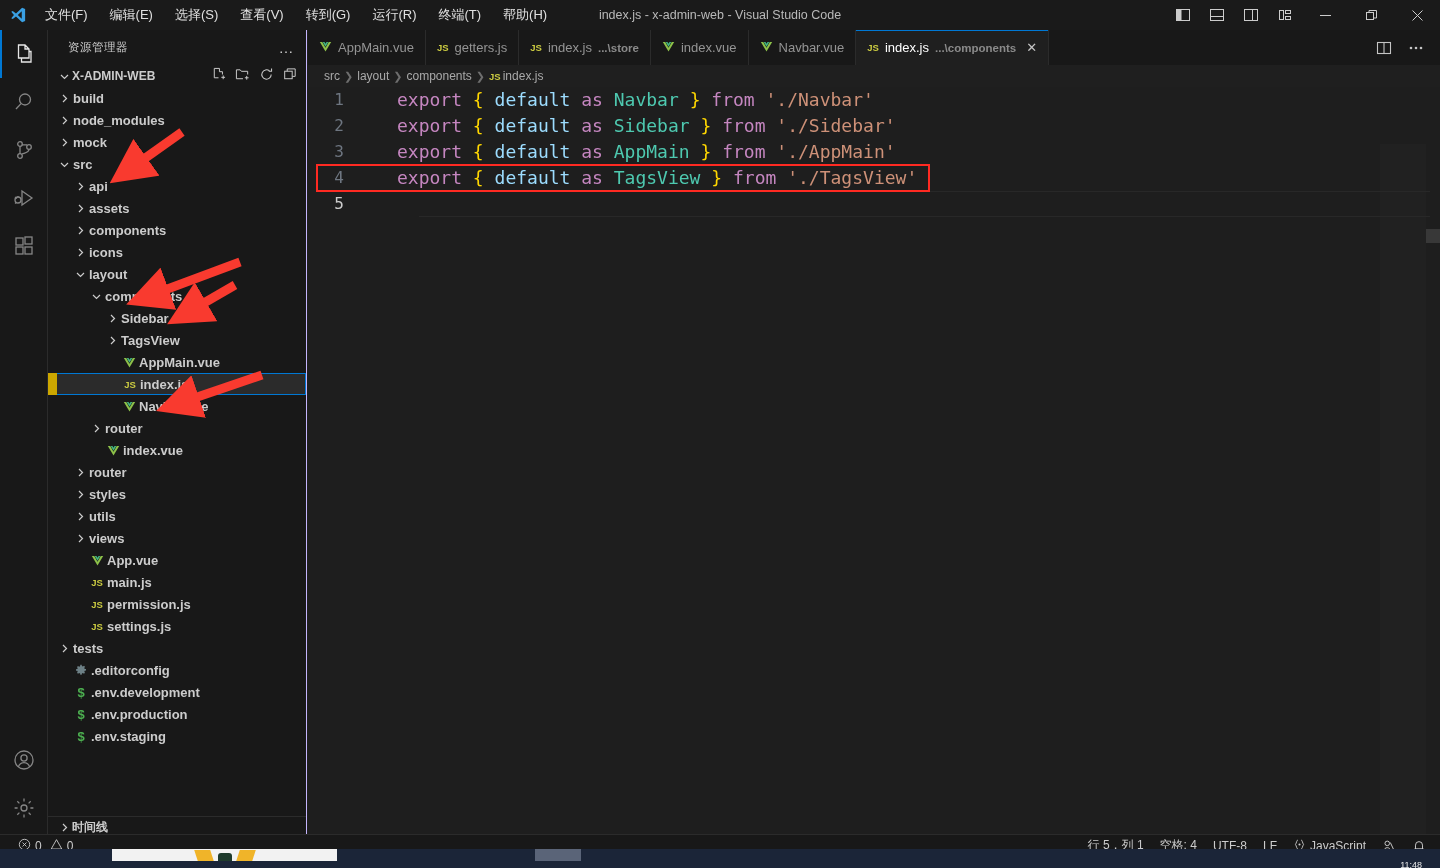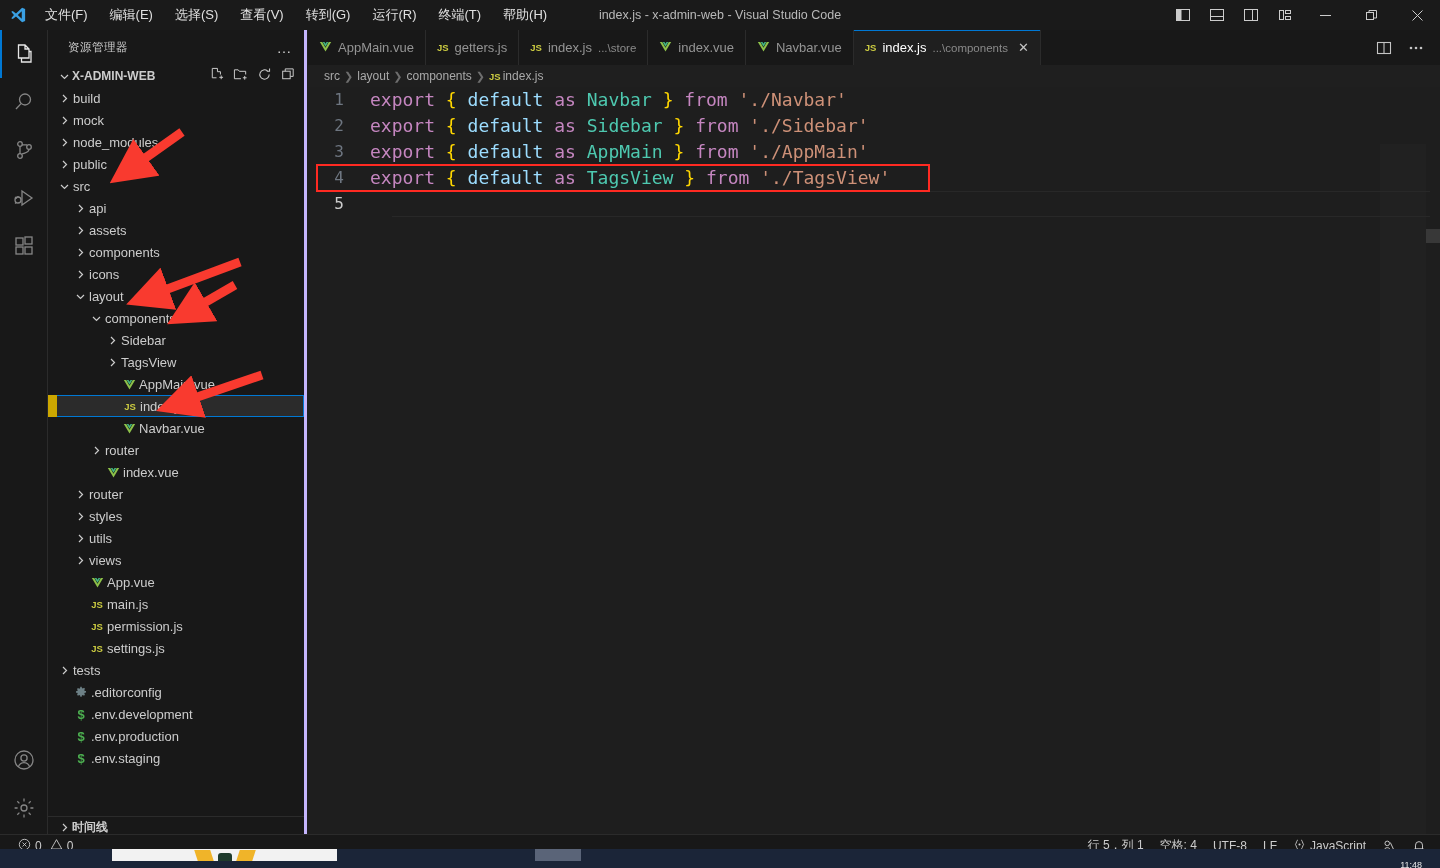--- a/index.html
+++ b/index.html
@@ -46,21 +46,21 @@
   }
   .act-icon.active { color: #e7e7e7; }
   .act-icon.active::before {
     content: ''; position: absolute; left: 0; top: 0; width: 2px; height: 48px; background: #0078d4;
   }
   .act-spacer { flex: 1; }
 
   
   .sidebar {
     position: absolute; top: 30px; left: 48px; width: 259px; height: 808px;
-    background: #181818; border-right: 3px solid #c4b5fd;
+    background: #181818; border-right: 1px solid #c4b5fd;
     display: flex; flex-direction: column;
   }
   .sb-header {
     height: 35px; display: flex; align-items: center; justify-content: space-between;
     padding: 0 6px 0 20px; font-size: 11.5px; letter-spacing: .5px; color: #cccccc;
   }
   .sb-more { padding: 2px 6px; color: #cccccc; font-size: 15px; line-height: 8px; }
   .tree-section-header {
     height: 22px; display: flex; align-items: center; padding-left: 8px;
     font-size: 12px; font-weight: bold; color: #cccccc; position: relative;
@@ -78,21 +78,21 @@
   }
   .row.selected::before {
     content: ''; position: absolute; left: -1px; top: -1px; bottom: -1px; width: 9px; background: #cca700;
   }
   .twisty { width: 16px; display: inline-flex; justify-content: center; align-items: center; color: #cccccc; flex: none; }
   .ficon { width: 18px; display: inline-flex; justify-content: center; align-items: center; flex: none; font-size: 10px; font-weight: bold; }
   .ficon.js { color: #cbcb41; font-size: 9.5px; }
   .ficon.vue { color: #8dc149; }
   .ficon.cfg { color: #6d8086; }
   .ficon.env { color: #4caf50; font-weight: bold; font-size: 13px; }
-  .lbl { padding-left: 1px; }
+  .lbl { padding-left: 1px; font-weight: bold; }
   .bottom-section {
     border-top: 1px solid #2b2b2b;
     height: 22px; display: flex; align-items: center; font-size: 12px; font-weight: bold;
     color: #cccccc; padding-left: 8px;
   }
 
   
   .editor-area {
     position: absolute; top: 30px; left: 308px; right: 0; height: 808px; background: #1e1e1e;
   }
@@ -105,21 +105,21 @@
   }
   .tab.active {
     background: #1f1f1f; color: #ffffff;
   }
   .tab.active::before {
     content: ''; position: absolute; left: 0; right: 0; top: 0; height: 1px; background: #0078d4;
   }
   .tab .tabicon { font-size: 9.5px; font-weight: bold; }
   .tab .tabicon.js { color: #cbcb41; }
   .tab .tabicon.vue { color: #8dc149; font-size: 12px; }
-  .tab .dim { color: #8a8a8a; font-size: 11.5px; }
+  .tab .dim { color: #8a8a8a; font-size: 11.5px; font-weight: bold; }
   .tab .tabclose { margin-left: 4px; color: #c5c5c5; font-size: 13px; }
   .tabbar-actions {
     margin-left: auto; display: flex; align-items: center; gap: 4px; padding-right: 10px; color: #c5c5c5;
   }
   .tb-act { width: 28px; height: 30px; display: flex; align-items: center; justify-content: center; }
 
   .breadcrumb {
     height: 22px; display: flex; align-items: center; gap: 4px;
     padding-left: 16px; font-size: 12px; color: #a9a9a9; background: #1f1f1f;
   }
@@ -136,21 +136,21 @@
   }
   .ln {
     width: 62px; text-align: right; padding-right: 26px; color: #6e7681;
     flex: none; font-size: 16px;
   }
   .code-line.cur .ln { color: #cccccc; }
   .code-line.cur .codetext {
     border-top: 1px solid #282828; border-bottom: 1px solid #282828;
     position: absolute; left: 84px; right: 10px; top: 0; bottom: 0;
   }
-  .codetext { white-space: pre; }
+  .codetext { white-space: pre; margin-left: 27px; }
   .kw  { color: #c586c0; }
   .br  { color: #ffd700; }
   .cls { color: #4ec9b0; }
   .id  { color: #9cdcfe; }
   .str { color: #ce9178; }
 
   .hl-box {
     position: absolute; left: 8px; top: 0px; width: 614px; height: 28px;
     border: 2.5px solid #ff2a22; pointer-events: none; z-index: 5;
   }
@@ -368,39 +368,30 @@
           </span>
           <span class="lbl">build</span>
         </div>
         <div class="row">
           <span style="display:inline-block;width:8px"></span>
           <span class="twisty">
             <svg width="11" height="11" viewBox="0 0 11 11" fill="none" stroke="#cccccc" stroke-width="1.2">
               <polyline points="4,2 7.5,5.5 4,9"></polyline>
             </svg>
           </span>
+          <span class="lbl">node_modules</span>
+        </div>
+        <div class="row">
+          <span style="display:inline-block;width:8px"></span>
+          <span class="twisty">
+            <svg width="11" height="11" viewBox="0 0 11 11" fill="none" stroke="#cccccc" stroke-width="1.2">
+              <polyline points="4,2 7.5,5.5 4,9"></polyline>
+            </svg>
+          </span>
           <span class="lbl">mock</span>
-        </div>
-        <div class="row">
-          <span style="display:inline-block;width:8px"></span>
-          <span class="twisty">
-            <svg width="11" height="11" viewBox="0 0 11 11" fill="none" stroke="#cccccc" stroke-width="1.2">
-              <polyline points="4,2 7.5,5.5 4,9"></polyline>
-            </svg>
-          </span>
-          <span class="lbl">node_modules</span>
-        </div>
-        <div class="row">
-          <span style="display:inline-block;width:8px"></span>
-          <span class="twisty">
-            <svg width="11" height="11" viewBox="0 0 11 11" fill="none" stroke="#cccccc" stroke-width="1.2">
-              <polyline points="4,2 7.5,5.5 4,9"></polyline>
-            </svg>
-          </span>
-          <span class="lbl">public</span>
         </div>
         <div class="row">
           <span style="display:inline-block;width:8px"></span>
           <span class="twisty">
             <svg width="11" height="11" viewBox="0 0 11 11" fill="none" stroke="#cccccc" stroke-width="1.2">
               <polyline points="2,4 5.5,7.5 9,4"></polyline>
             </svg>
           </span>
           <span class="lbl">src</span>
         </div>

